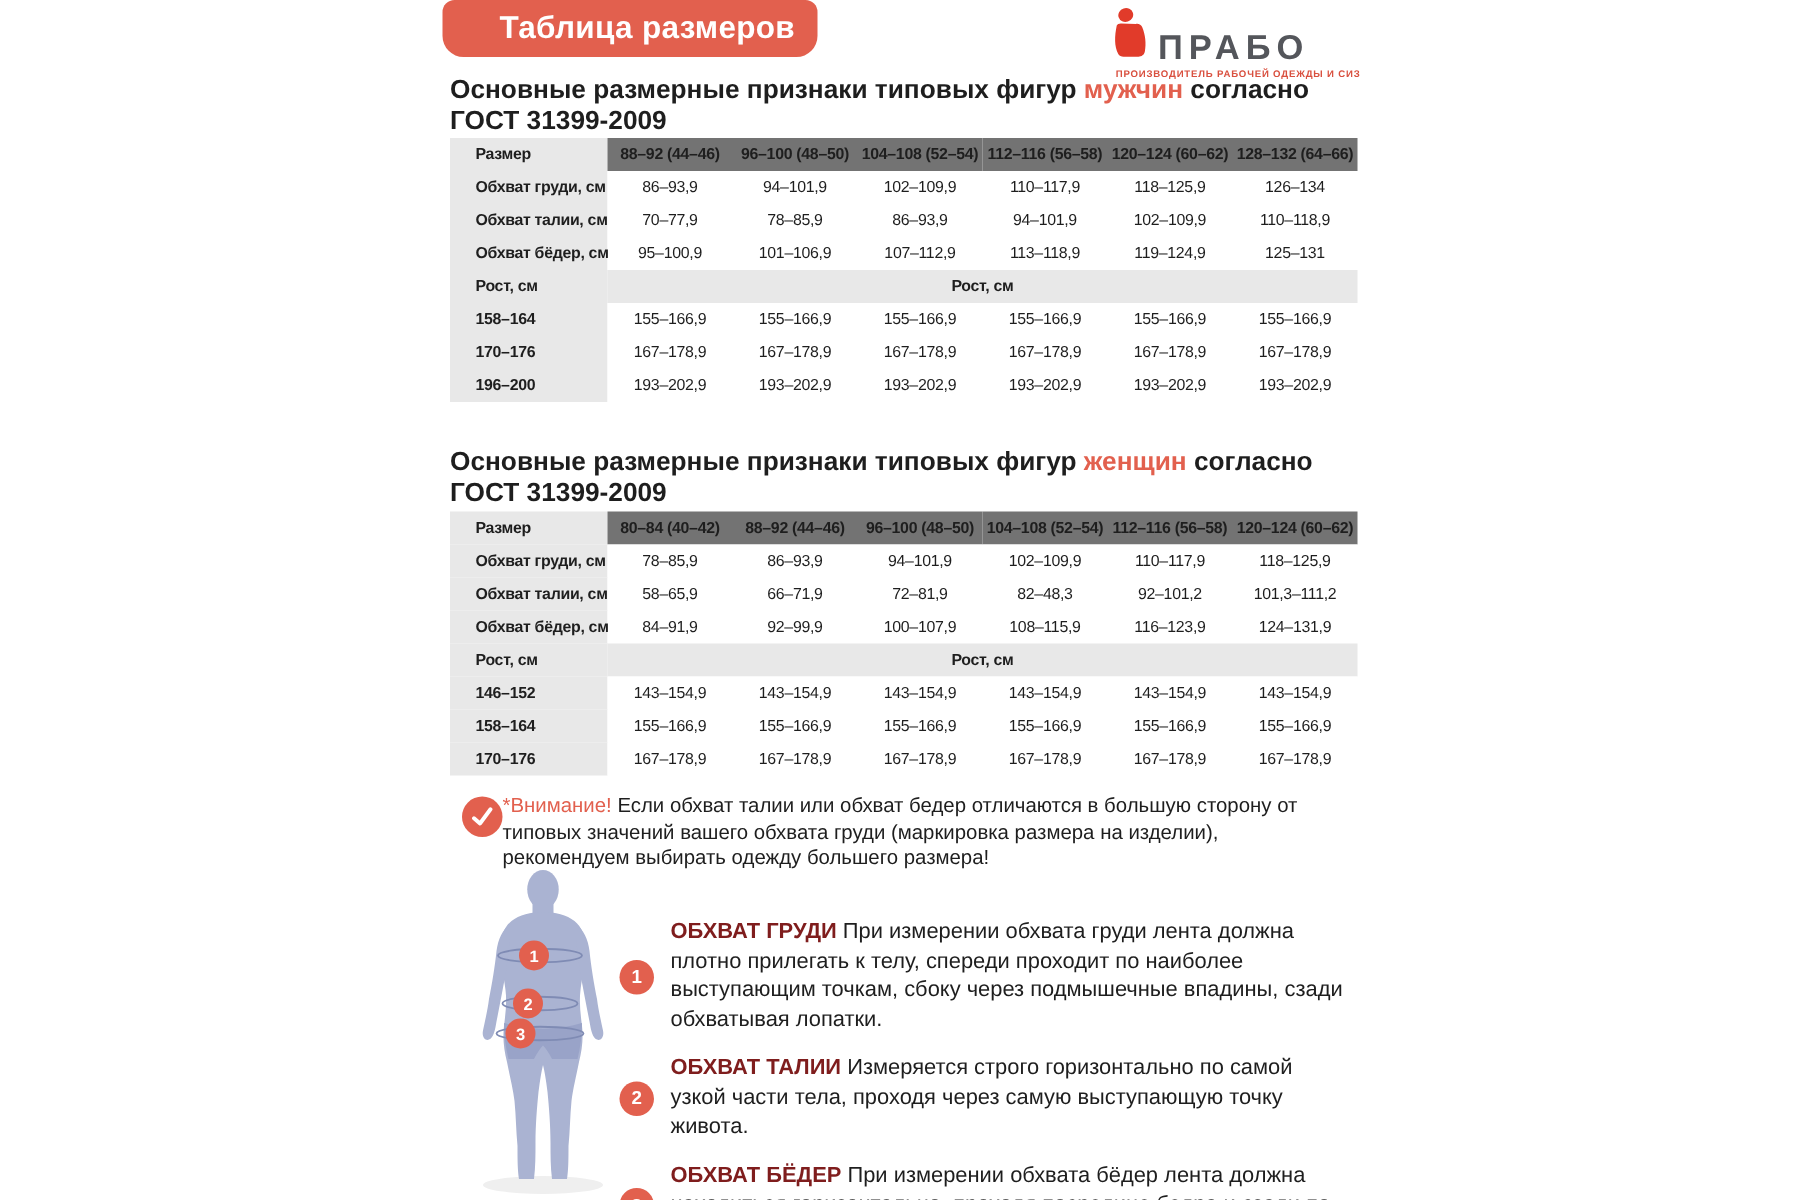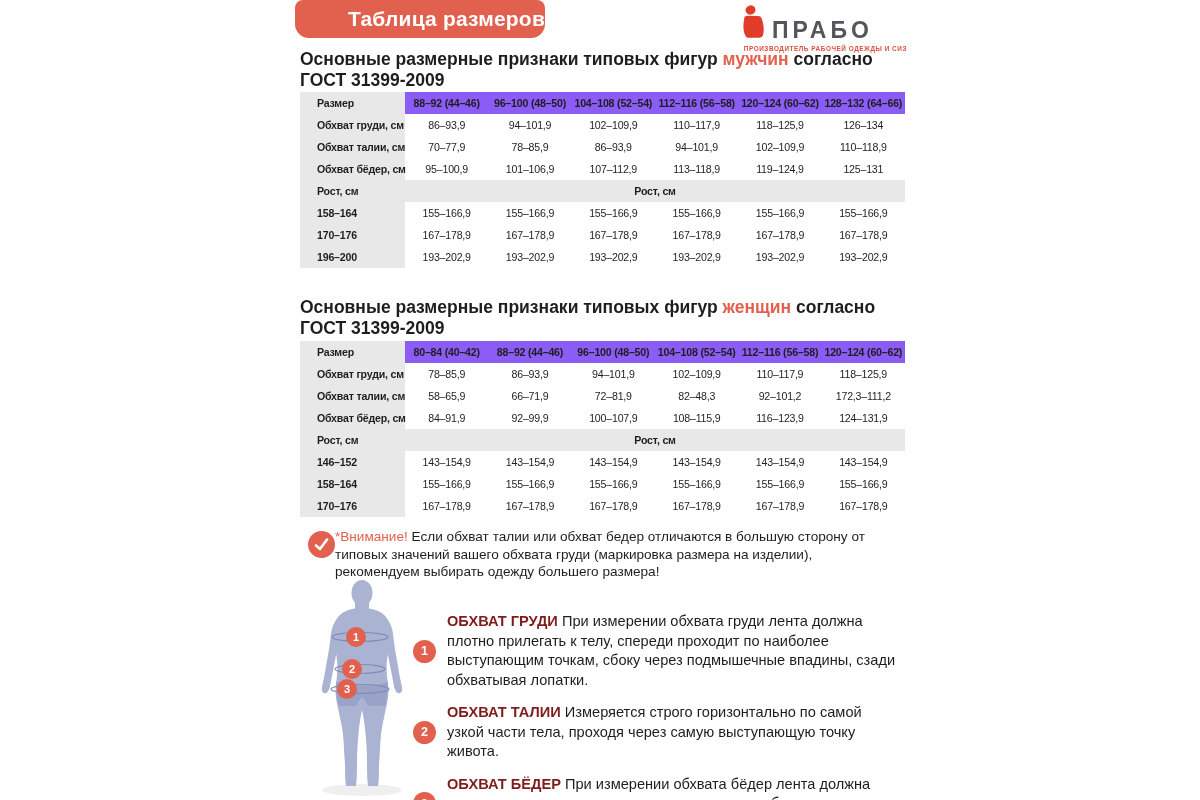--- a/index.html
+++ b/index.html
@@ -3,22 +3,22 @@
 <meta charset="utf-8">
 <style>
   * { margin:0; padding:0; box-sizing:border-box; }
   html,body { background:#fff; }
   body { font-family:"Liberation Sans", sans-serif; color:#1e1e1e; }
   .page { position:relative; width:1200px; height:800px; background:#fff; overflow:hidden; margin:0 auto; }
 
   
   .badge { position:absolute; left:295px; top:0; width:250px; height:38px;
     background:#e2604e; color:#fff; border-radius:8px 8px 14px 14px;
-    display:flex; align-items:center; justify-content:flex-end;
-    font-size:21px; font-weight:bold; letter-spacing:0.2px; }
+    display:flex; align-items:center; justify-content:flex-start;
+    font-size:21px; font-weight:bold; letter-spacing:0.2px;padding-left:38px; }
   .logo { position:absolute; left:742px; top:5px; width:165px; }
   .logo-row { display:flex; align-items:flex-end; gap:6px; }
   .logo-name { font-size:23px; font-weight:bold; letter-spacing:4px; color:#54565b; line-height:1; }
   .logo-tagline { margin-top:3px; text-align:right; font-size:6.4px; font-weight:bold;
     letter-spacing:0.55px; color:#d9503f; white-space:nowrap; }
 
   
   .tbl-heading { position:absolute; left:300px; width:620px; font-size:17.5px;
     font-weight:bold; line-height:21px; color:#1e1e1e; }
   .tbl-heading .gender { color:#e2604e; }
@@ -26,21 +26,21 @@
   #women-heading { top:297px; }
 
   
   .size-table-wrap { position:absolute; left:300px; width:605px; }
   #men-table-wrap { top:92px; }
   #women-table-wrap { top:341px; }
   table.size-table { border-collapse:collapse; width:605px; table-layout:fixed; }
   table.size-table th, table.size-table td { height:22px; padding:0 2px;
     font-size:10.6px; text-align:center; vertical-align:middle; letter-spacing:-0.2px; white-space:nowrap; }
   table.size-table col.c-label { width:105px; }
-  table.size-table thead th { background:#8b5cf6; font-weight:bold; }
+  table.size-table thead th { background:#737373; font-weight:bold; }
   table.size-table td.label-cell, table.size-table th.label-cell {
     background:#e8e8e8; font-weight:bold; text-align:left; padding-left:17px; }
   table.size-table td.height-span { background:#e8e8e8; font-weight:bold; }
   table.size-table td.val-cell { background:#fff; font-weight:normal; }
 
   
   .warning { position:absolute; left:308px; top:528px; width:600px; display:flex; }
   .warn-icon { flex:0 0 auto; width:27px; height:27px; border-radius:50%;
     background:#e2604e; display:flex; align-items:center; justify-content:center; margin-top:3px; }
   .warn-text { font-size:13.6px; line-height:17.6px; width:555px; }
@@ -207,21 +207,21 @@
             <td class="val-cell">110–117,9</td>
             <td class="val-cell">118–125,9</td>
           </tr>
           <tr>
             <td class="label-cell">Обхват талии, см</td>
             <td class="val-cell">58–65,9</td>
             <td class="val-cell">66–71,9</td>
             <td class="val-cell">72–81,9</td>
             <td class="val-cell">82–48,3</td>
             <td class="val-cell">92–101,2</td>
-            <td class="val-cell">172,3–111,2</td>
+            <td class="val-cell">101,3–111,2</td>
           </tr>
           <tr>
             <td class="label-cell">Обхват бёдер, см</td>
             <td class="val-cell">84–91,9</td>
             <td class="val-cell">92–99,9</td>
             <td class="val-cell">100–107,9</td>
             <td class="val-cell">108–115,9</td>
             <td class="val-cell">116–123,9</td>
             <td class="val-cell">124–131,9</td>
           </tr>

